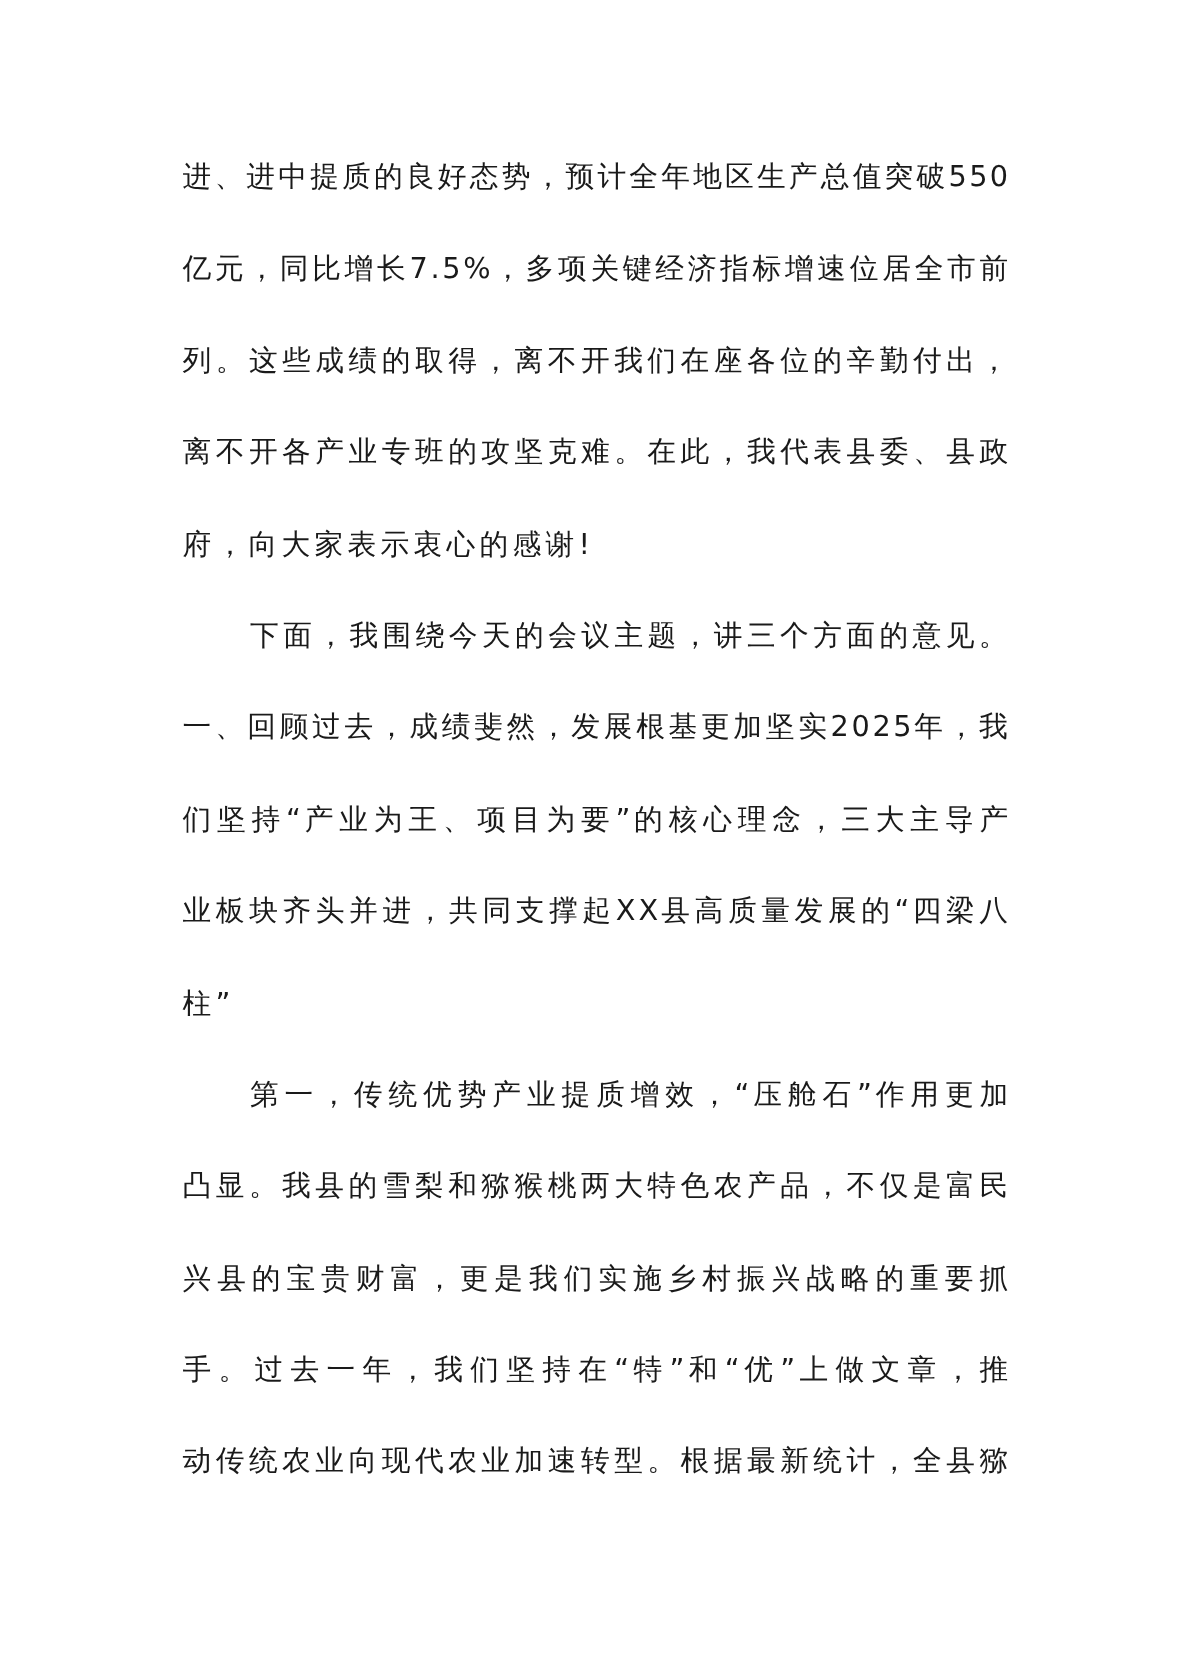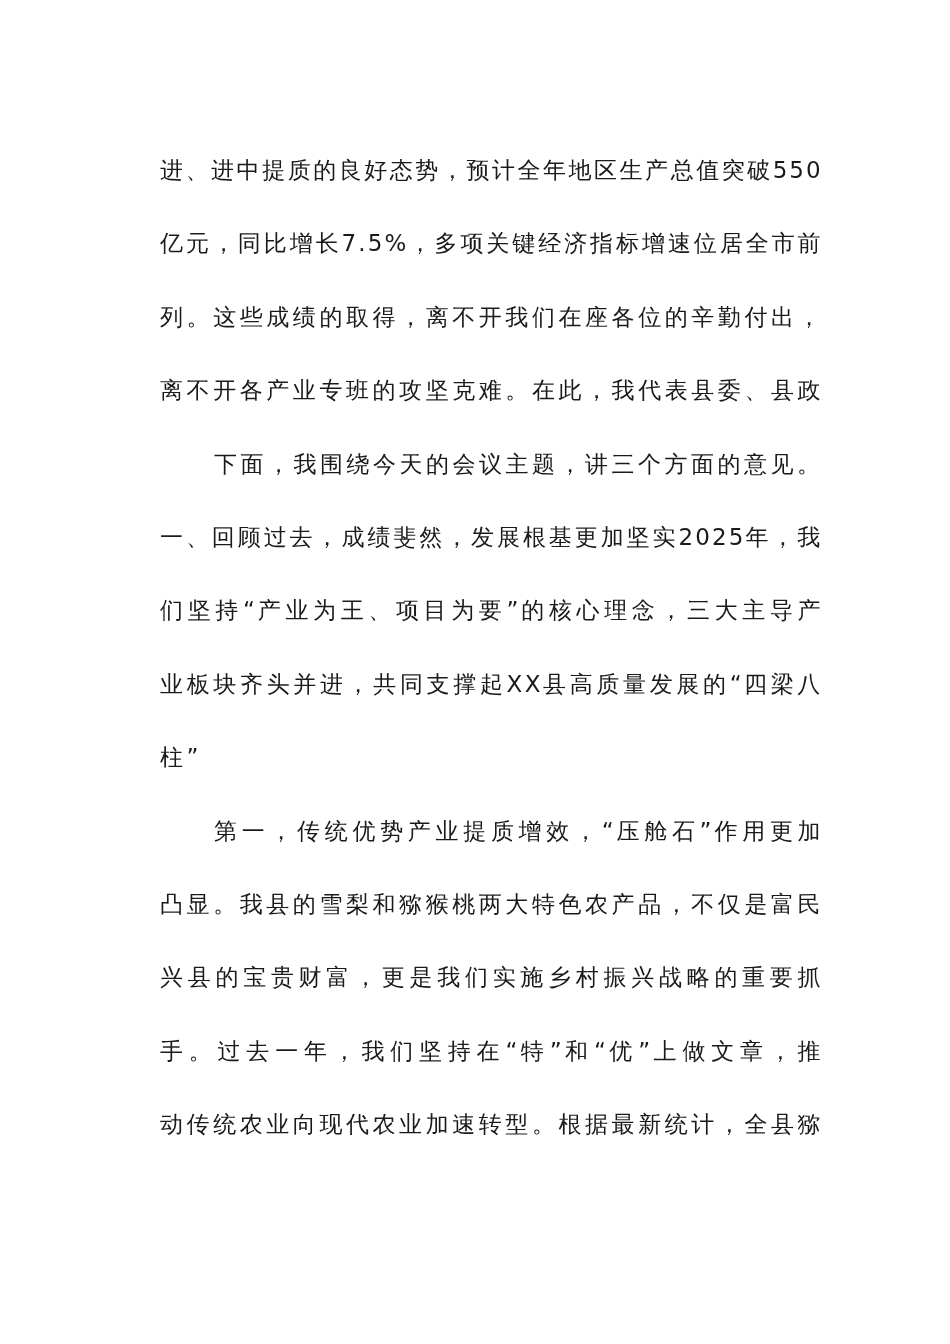--- a/index.html
+++ b/index.html
@@ -18,24 +18,23 @@
     .page {
       position: absolute;
       left: 0;
       top: 0;
       width: 950px;
       height: 1344px;
       background: #ffffff;
     }
     .body-text {
       position: absolute;
-      left: 160px;
+      left: 146px;
       top: 123px;
       width: 660px;
-      margin-top: 28px;
     }
     .line {
       display: block;
       height: 73.4px;
       line-height: 38px;
       font-size: 23px;
       white-space: nowrap;
       text-align: justify;
       text-align-last: justify;
       letter-spacing: 0;
@@ -51,20 +50,21 @@
   </style>
 </head>
 <body>
 
 <div class="page">
   <div class="body-text">
     <span class="line" style="white-space: normal; word-spacing: -6px; height: 73.4px; overflow: hidden;"><span>进</span> <span>、</span> <span>进</span> <span>中</span> <span>提</span> <span>质</span> <span>的</span> <span>良</span> <span>好</span> <span>态</span> <span>势</span> <span>，</span> <span>预</span> <span>计</span> <span>全</span> <span>年</span> <span>地</span> <span>区</span> <span>生</span> <span>产</span> <span>总</span> <span>值</span> <span>突</span> <span>破</span> <span> </span> <span>5</span> <span>5</span> <span>0</span></span>
     <span class="line" style="white-space: normal; word-spacing: -6px; height: 73.4px; overflow: hidden;"><span>亿</span> <span>元</span> <span>，</span> <span>同</span> <span>比</span> <span>增</span> <span>长</span> <span> </span> <span>7</span> <span>.</span> <span>5</span> <span>%</span> <span>，</span> <span>多</span> <span>项</span> <span>关</span> <span>键</span> <span>经</span> <span>济</span> <span>指</span> <span>标</span> <span>增</span> <span>速</span> <span>位</span> <span>居</span> <span>全</span> <span>市</span> <span>前</span></span>
     <span class="line" style="white-space: normal; word-spacing: -6px; height: 73.4px; overflow: hidden;"><span>列</span> <span>。</span> <span>这</span> <span>些</span> <span>成</span> <span>绩</span> <span>的</span> <span>取</span> <span>得</span> <span>，</span> <span>离</span> <span>不</span> <span>开</span> <span>我</span> <span>们</span> <span>在</span> <span>座</span> <span>各</span> <span>位</span> <span>的</span> <span>辛</span> <span>勤</span> <span>付</span> <span>出</span> <span>，</span></span>
     <span class="line" style="white-space: normal; word-spacing: -6px; height: 73.4px; overflow: hidden;"><span>离</span> <span>不</span> <span>开</span> <span>各</span> <span>产</span> <span>业</span> <span>专</span> <span>班</span> <span>的</span> <span>攻</span> <span>坚</span> <span>克</span> <span>难</span> <span>。</span> <span>在</span> <span>此</span> <span>，</span> <span>我</span> <span>代</span> <span>表</span> <span>县</span> <span>委</span> <span>、</span> <span>县</span> <span>政</span></span>
+    <span class="line last">府，向大家表示衷心的感谢!</span>
     <span class="line indent" style="white-space: normal; word-spacing: -6px; height: 73.4px; overflow: hidden;"><span>下</span> <span>面</span> <span>，</span> <span>我</span> <span>围</span> <span>绕</span> <span>今</span> <span>天</span> <span>的</span> <span>会</span> <span>议</span> <span>主</span> <span>题</span> <span>，</span> <span>讲</span> <span>三</span> <span>个</span> <span>方</span> <span>面</span> <span>的</span> <span>意</span> <span>见</span> <span>。</span></span>
     <span class="line" style="white-space: normal; word-spacing: -6px; height: 73.4px; overflow: hidden;"><span>一</span> <span>、</span> <span>回</span> <span>顾</span> <span>过</span> <span>去</span> <span>，</span> <span>成</span> <span>绩</span> <span>斐</span> <span>然</span> <span>，</span> <span>发</span> <span>展</span> <span>根</span> <span>基</span> <span>更</span> <span>加</span> <span>坚</span> <span>实</span> <span> </span> <span>2</span> <span>0</span> <span>2</span> <span>5</span> <span> </span> <span>年</span> <span>，</span> <span>我</span></span>
     <span class="line" style="white-space: normal; word-spacing: -6px; height: 73.4px; overflow: hidden;"><span>们</span> <span>坚</span> <span>持</span> <span>“</span> <span>产</span> <span>业</span> <span>为</span> <span>王</span> <span>、</span> <span>项</span> <span>目</span> <span>为</span> <span>要</span> <span>”</span> <span>的</span> <span>核</span> <span>心</span> <span>理</span> <span>念</span> <span>，</span> <span>三</span> <span>大</span> <span>主</span> <span>导</span> <span>产</span></span>
     <span class="line" style="white-space: normal; word-spacing: -6px; height: 73.4px; overflow: hidden;"><span>业</span> <span>板</span> <span>块</span> <span>齐</span> <span>头</span> <span>并</span> <span>进</span> <span>，</span> <span>共</span> <span>同</span> <span>支</span> <span>撑</span> <span>起</span> <span> </span> <span>X</span> <span>X</span> <span> </span> <span>县</span> <span>高</span> <span>质</span> <span>量</span> <span>发</span> <span>展</span> <span>的</span> <span>“</span> <span>四</span> <span>梁</span> <span>八</span></span>
     <span class="line last">柱”</span>
     <span class="line indent" style="white-space: normal; word-spacing: -6px; height: 73.4px; overflow: hidden;"><span>第</span> <span>一</span> <span>，</span> <span>传</span> <span>统</span> <span>优</span> <span>势</span> <span>产</span> <span>业</span> <span>提</span> <span>质</span> <span>增</span> <span>效</span> <span>，</span> <span>“</span> <span>压</span> <span>舱</span> <span>石</span> <span>”</span> <span>作</span> <span>用</span> <span>更</span> <span>加</span></span>
     <span class="line" style="white-space: normal; word-spacing: -6px; height: 73.4px; overflow: hidden;"><span>凸</span> <span>显</span> <span>。</span> <span>我</span> <span>县</span> <span>的</span> <span>雪</span> <span>梨</span> <span>和</span> <span>猕</span> <span>猴</span> <span>桃</span> <span>两</span> <span>大</span> <span>特</span> <span>色</span> <span>农</span> <span>产</span> <span>品</span> <span>，</span> <span>不</span> <span>仅</span> <span>是</span> <span>富</span> <span>民</span></span>
     <span class="line" style="white-space: normal; word-spacing: -6px; height: 73.4px; overflow: hidden;"><span>兴</span> <span>县</span> <span>的</span> <span>宝</span> <span>贵</span> <span>财</span> <span>富</span> <span>，</span> <span>更</span> <span>是</span> <span>我</span> <span>们</span> <span>实</span> <span>施</span> <span>乡</span> <span>村</span> <span>振</span> <span>兴</span> <span>战</span> <span>略</span> <span>的</span> <span>重</span> <span>要</span> <span>抓</span></span>
     <span class="line" style="white-space: normal; word-spacing: -6px; height: 73.4px; overflow: hidden;"><span>手</span> <span>。</span> <span>过</span> <span>去</span> <span>一</span> <span>年</span> <span>，</span> <span>我</span> <span>们</span> <span>坚</span> <span>持</span> <span>在</span> <span>“</span> <span>特</span> <span>”</span> <span>和</span> <span>“</span> <span>优</span> <span>”</span> <span>上</span> <span>做</span> <span>文</span> <span>章</span> <span>，</span> <span>推</span></span>
     <span class="line" style="white-space: normal; word-spacing: -6px; height: 73.4px; overflow: hidden;"><span>动</span> <span>传</span> <span>统</span> <span>农</span> <span>业</span> <span>向</span> <span>现</span> <span>代</span> <span>农</span> <span>业</span> <span>加</span> <span>速</span> <span>转</span> <span>型</span> <span>。</span> <span>根</span> <span>据</span> <span>最</span> <span>新</span> <span>统</span> <span>计</span> <span>，</span> <span>全</span> <span>县</span> <span>猕</span></span>

